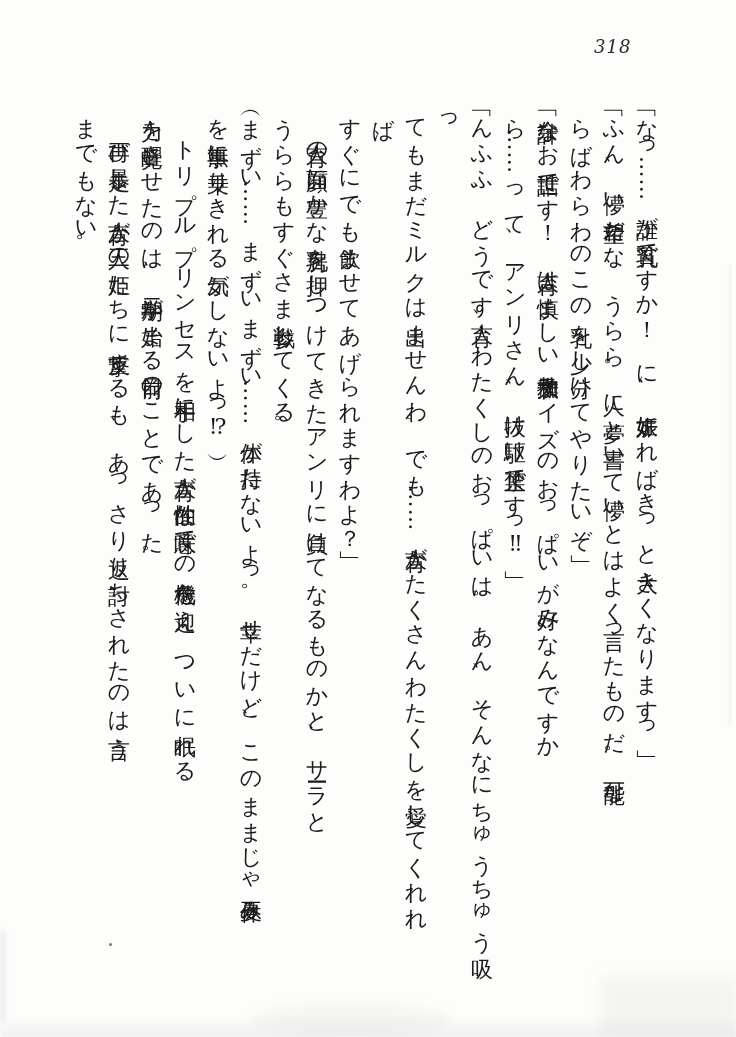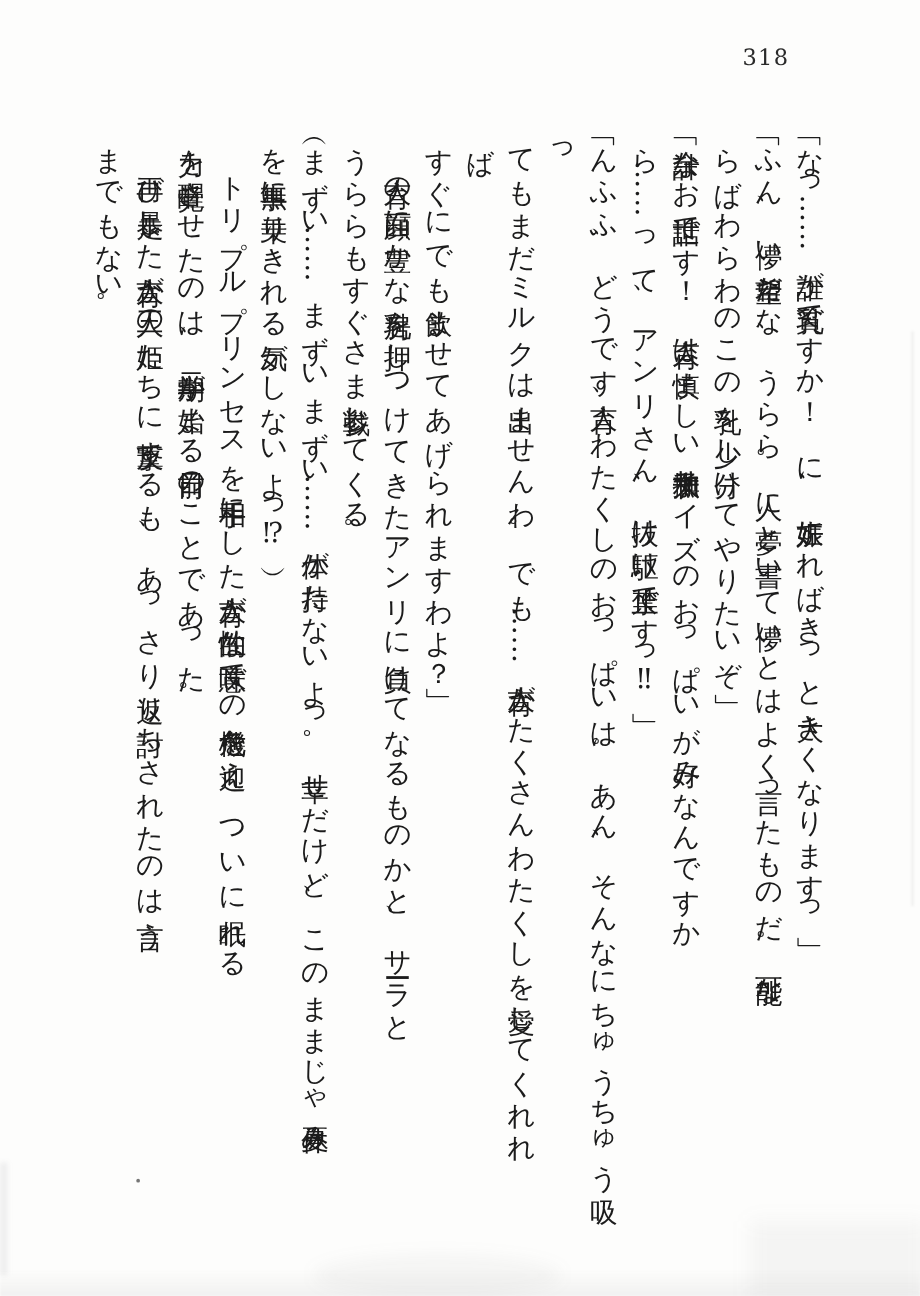--- a/index.html
+++ b/index.html
@@ -13,20 +13,21 @@
     height: 1037px;
     background: #fdfdfc;
     overflow: hidden;
     font-family: "DejaVu Serif", "Liberation Serif", serif;
   }
   .page-number {
     position: absolute;
     top: 36px;
     left: 594px;
     font-size: 18px;
+    font-style: italic;
     letter-spacing: 1px;
     color: #2a2a2a;
   }
   .text-block {
     position: absolute;
     top: 103px;
     right: 72px;
     height: 862px;
     writing-mode: vertical-rl;
     text-orientation: mixed;

